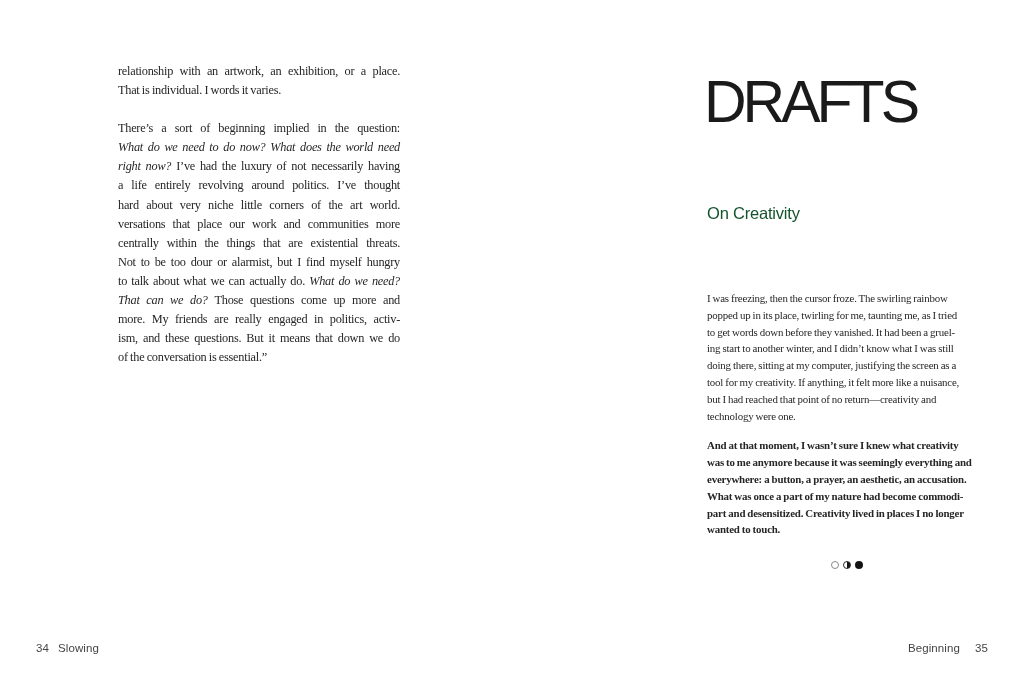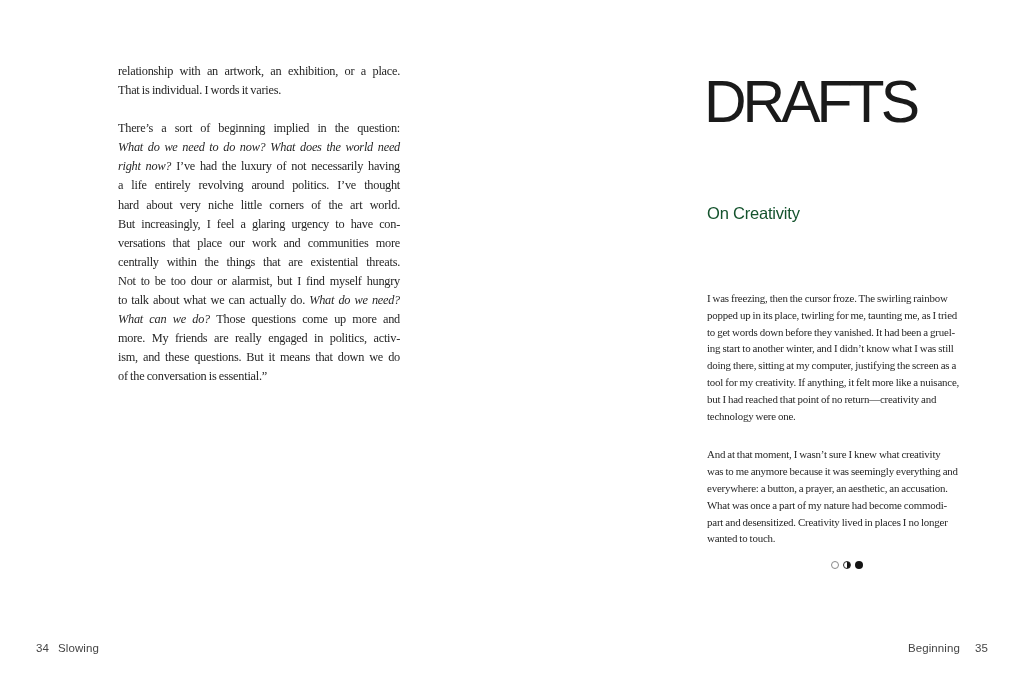--- a/index.html
+++ b/index.html
@@ -19,21 +19,21 @@
   }
   #left-col .para + .para { margin-top:19px; }
 
   
   #right-col {
     left:707px; top:290px; width:280px;
     font-size:10.9px; line-height:16.8px;
     letter-spacing:-0.2px; word-spacing:-0.4px;
     color:#262626;
   }
-  #right-col .para + .para { margin-top:22px; }
+  #right-col .para + .para { margin-top:13px;font-weight:bold; }
   #right-col .line { white-space:nowrap; }
 
   .para.justify .line { text-align:justify; text-align-last:justify; }
   .para.justify .line.last { text-align-last:left; }
   .it { font-style:italic; }
 
   
   #chapter-title {
     left:704px; top:32px;
     font-family:"Liberation Sans", sans-serif;
@@ -78,26 +78,25 @@
     <div class="para justify">
       <div class="line"><span>relationship with an artwork, an exhibition, or a place.</span></div>
       <div class="line last"><span>That is individual. I words it varies.</span></div>
     </div>
     <div class="para justify">
       <div class="line"><span>There’s a sort of beginning implied in the question:</span></div>
       <div class="line"><span class="it">What do we need to do now? What does the world need</span></div>
       <div class="line"><span class="it">right now? </span><span>I’ve had the luxury of not necessarily having</span></div>
       <div class="line"><span>a life entirely revolving around politics. I’ve thought</span></div>
       <div class="line"><span>hard about very niche little corners of the art world.</span></div>
-      <div class="line"><span>But increasingly, I feel a glaring urgency to have con-</span></div>
       <div class="line"><span>versations that place our work and communities more</span></div>
       <div class="line"><span>centrally within the things that are existential threats.</span></div>
       <div class="line"><span>Not to be too dour or alarmist, but I find myself hungry</span></div>
       <div class="line"><span>to talk about what we can actually do. </span><span class="it">What do we need?</span></div>
-      <div class="line"><span class="it">What can we do? </span><span>Those questions come up more and</span></div>
+      <div class="line"><span class="it">That can we do? </span><span>Those questions come up more and</span></div>
       <div class="line"><span>more. My friends are really engaged in politics, activ-</span></div>
       <div class="line"><span>ism, and these questions. But it means that down we do</span></div>
       <div class="line last"><span>of the conversation is essential.”</span></div>
     </div>
   </div>
 
 <div class="abs footer" id="footer-left">
   <span class="num">34</span><span>Slowing</span>
 </div>
 

